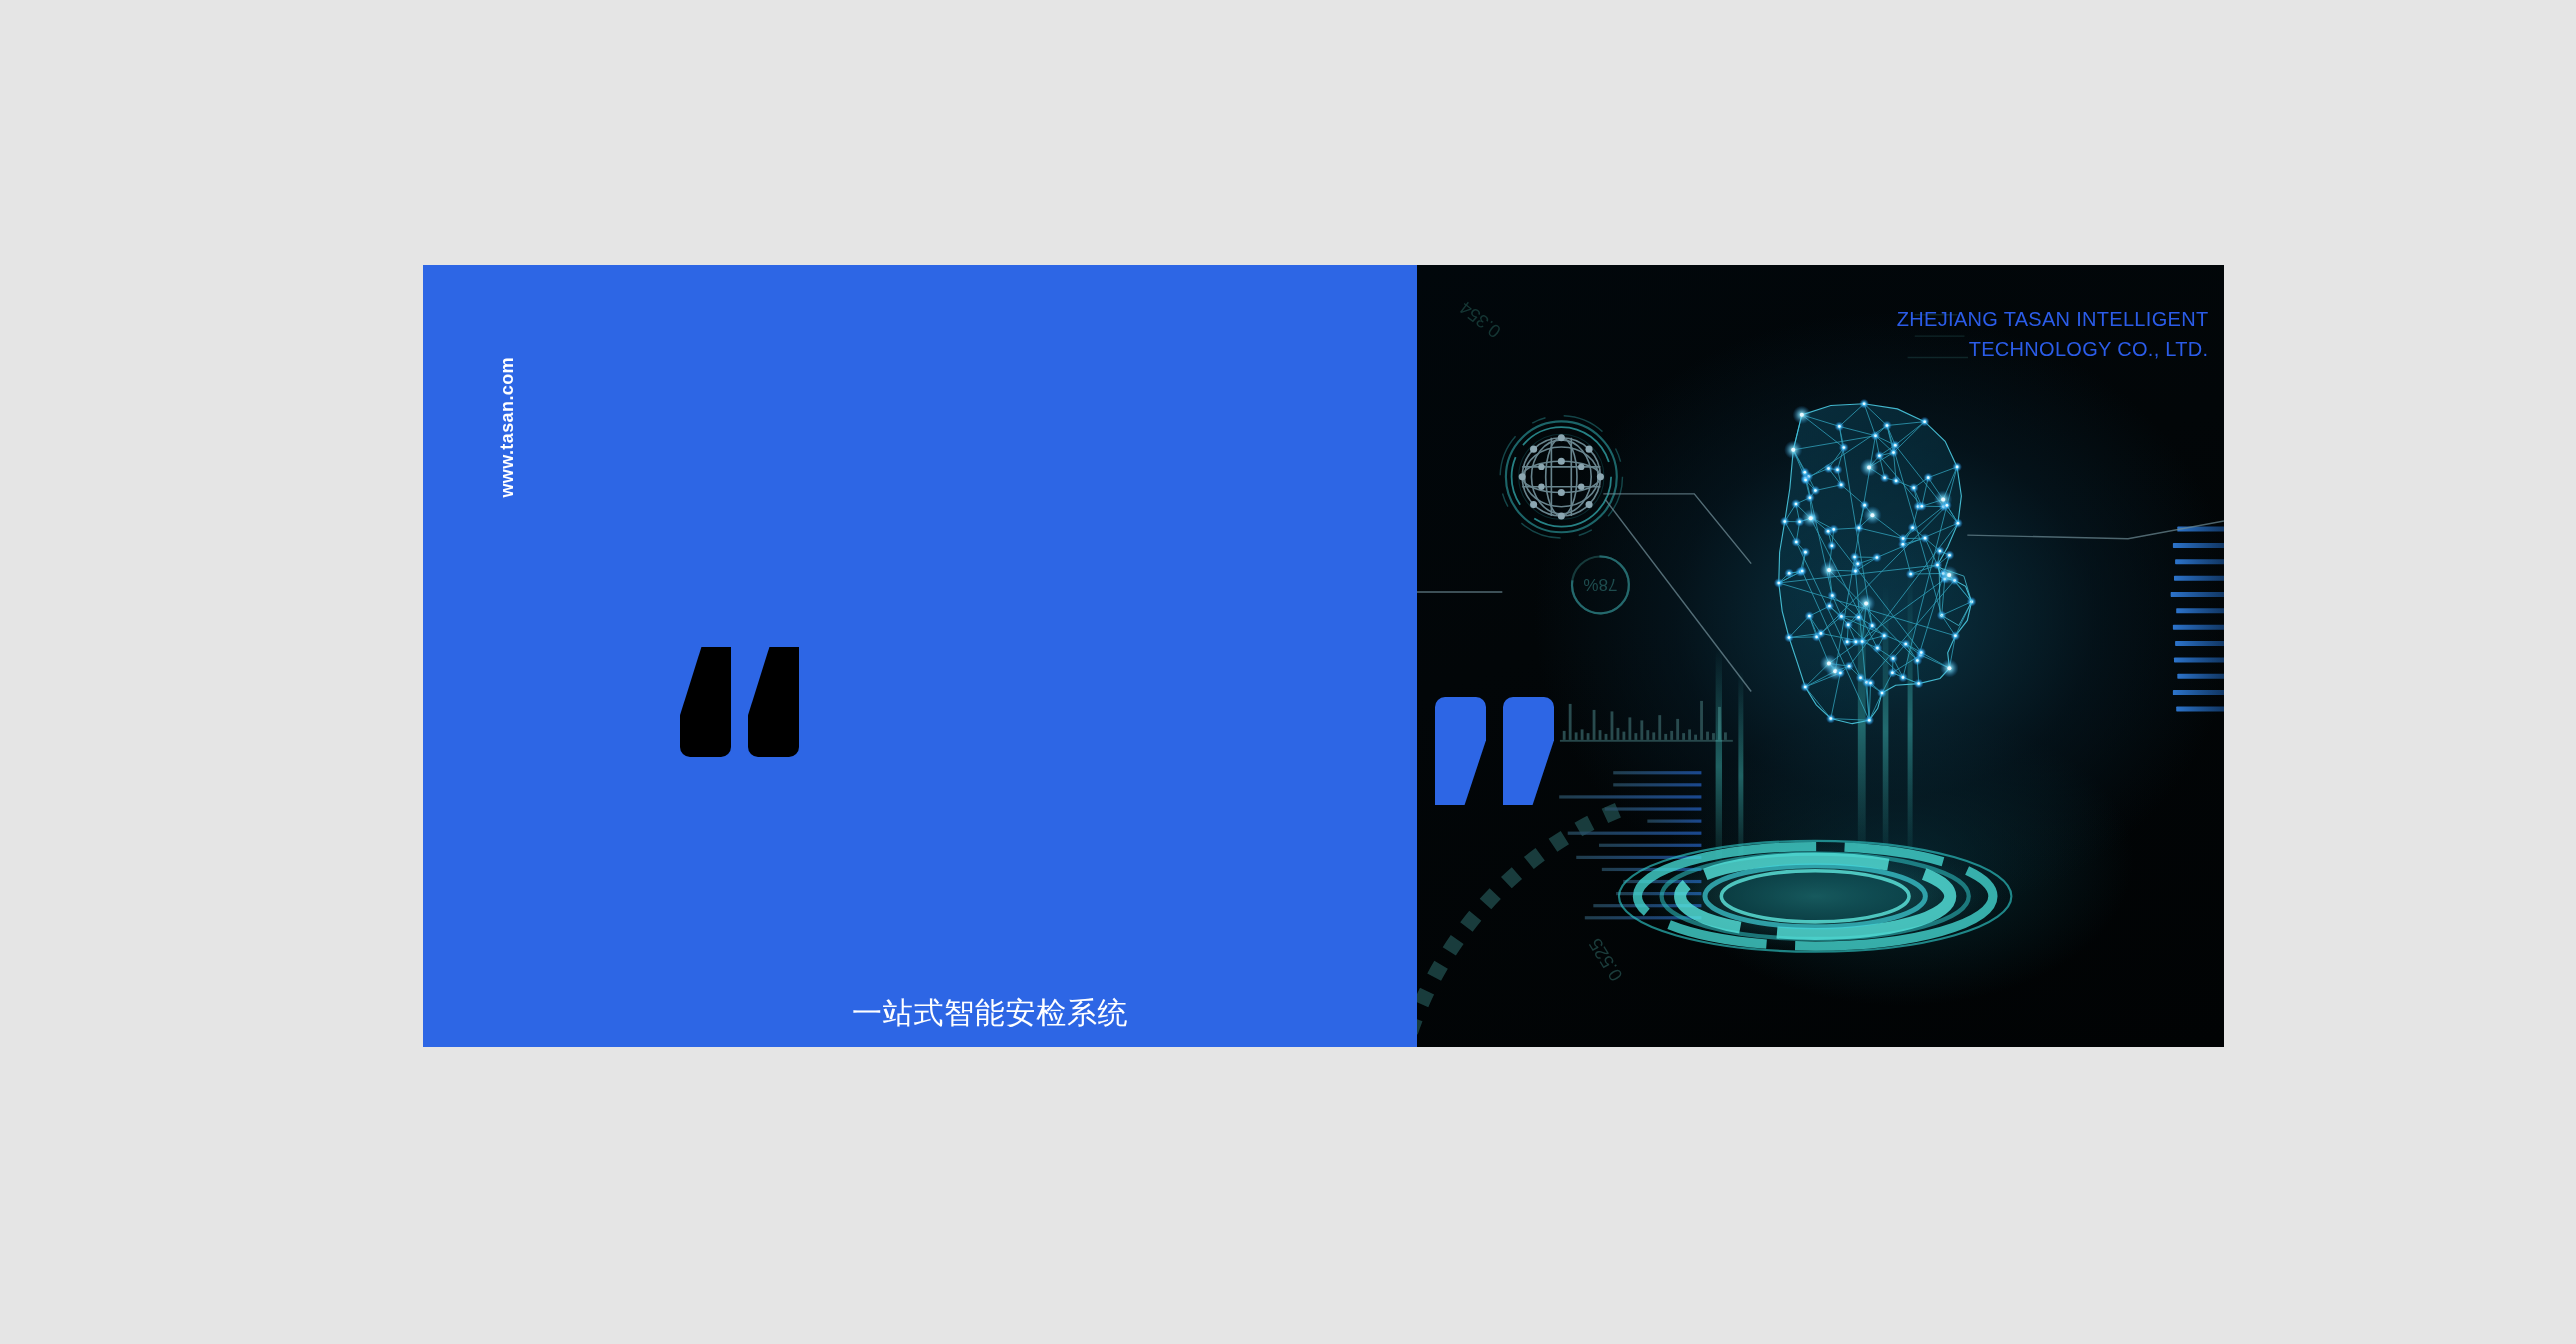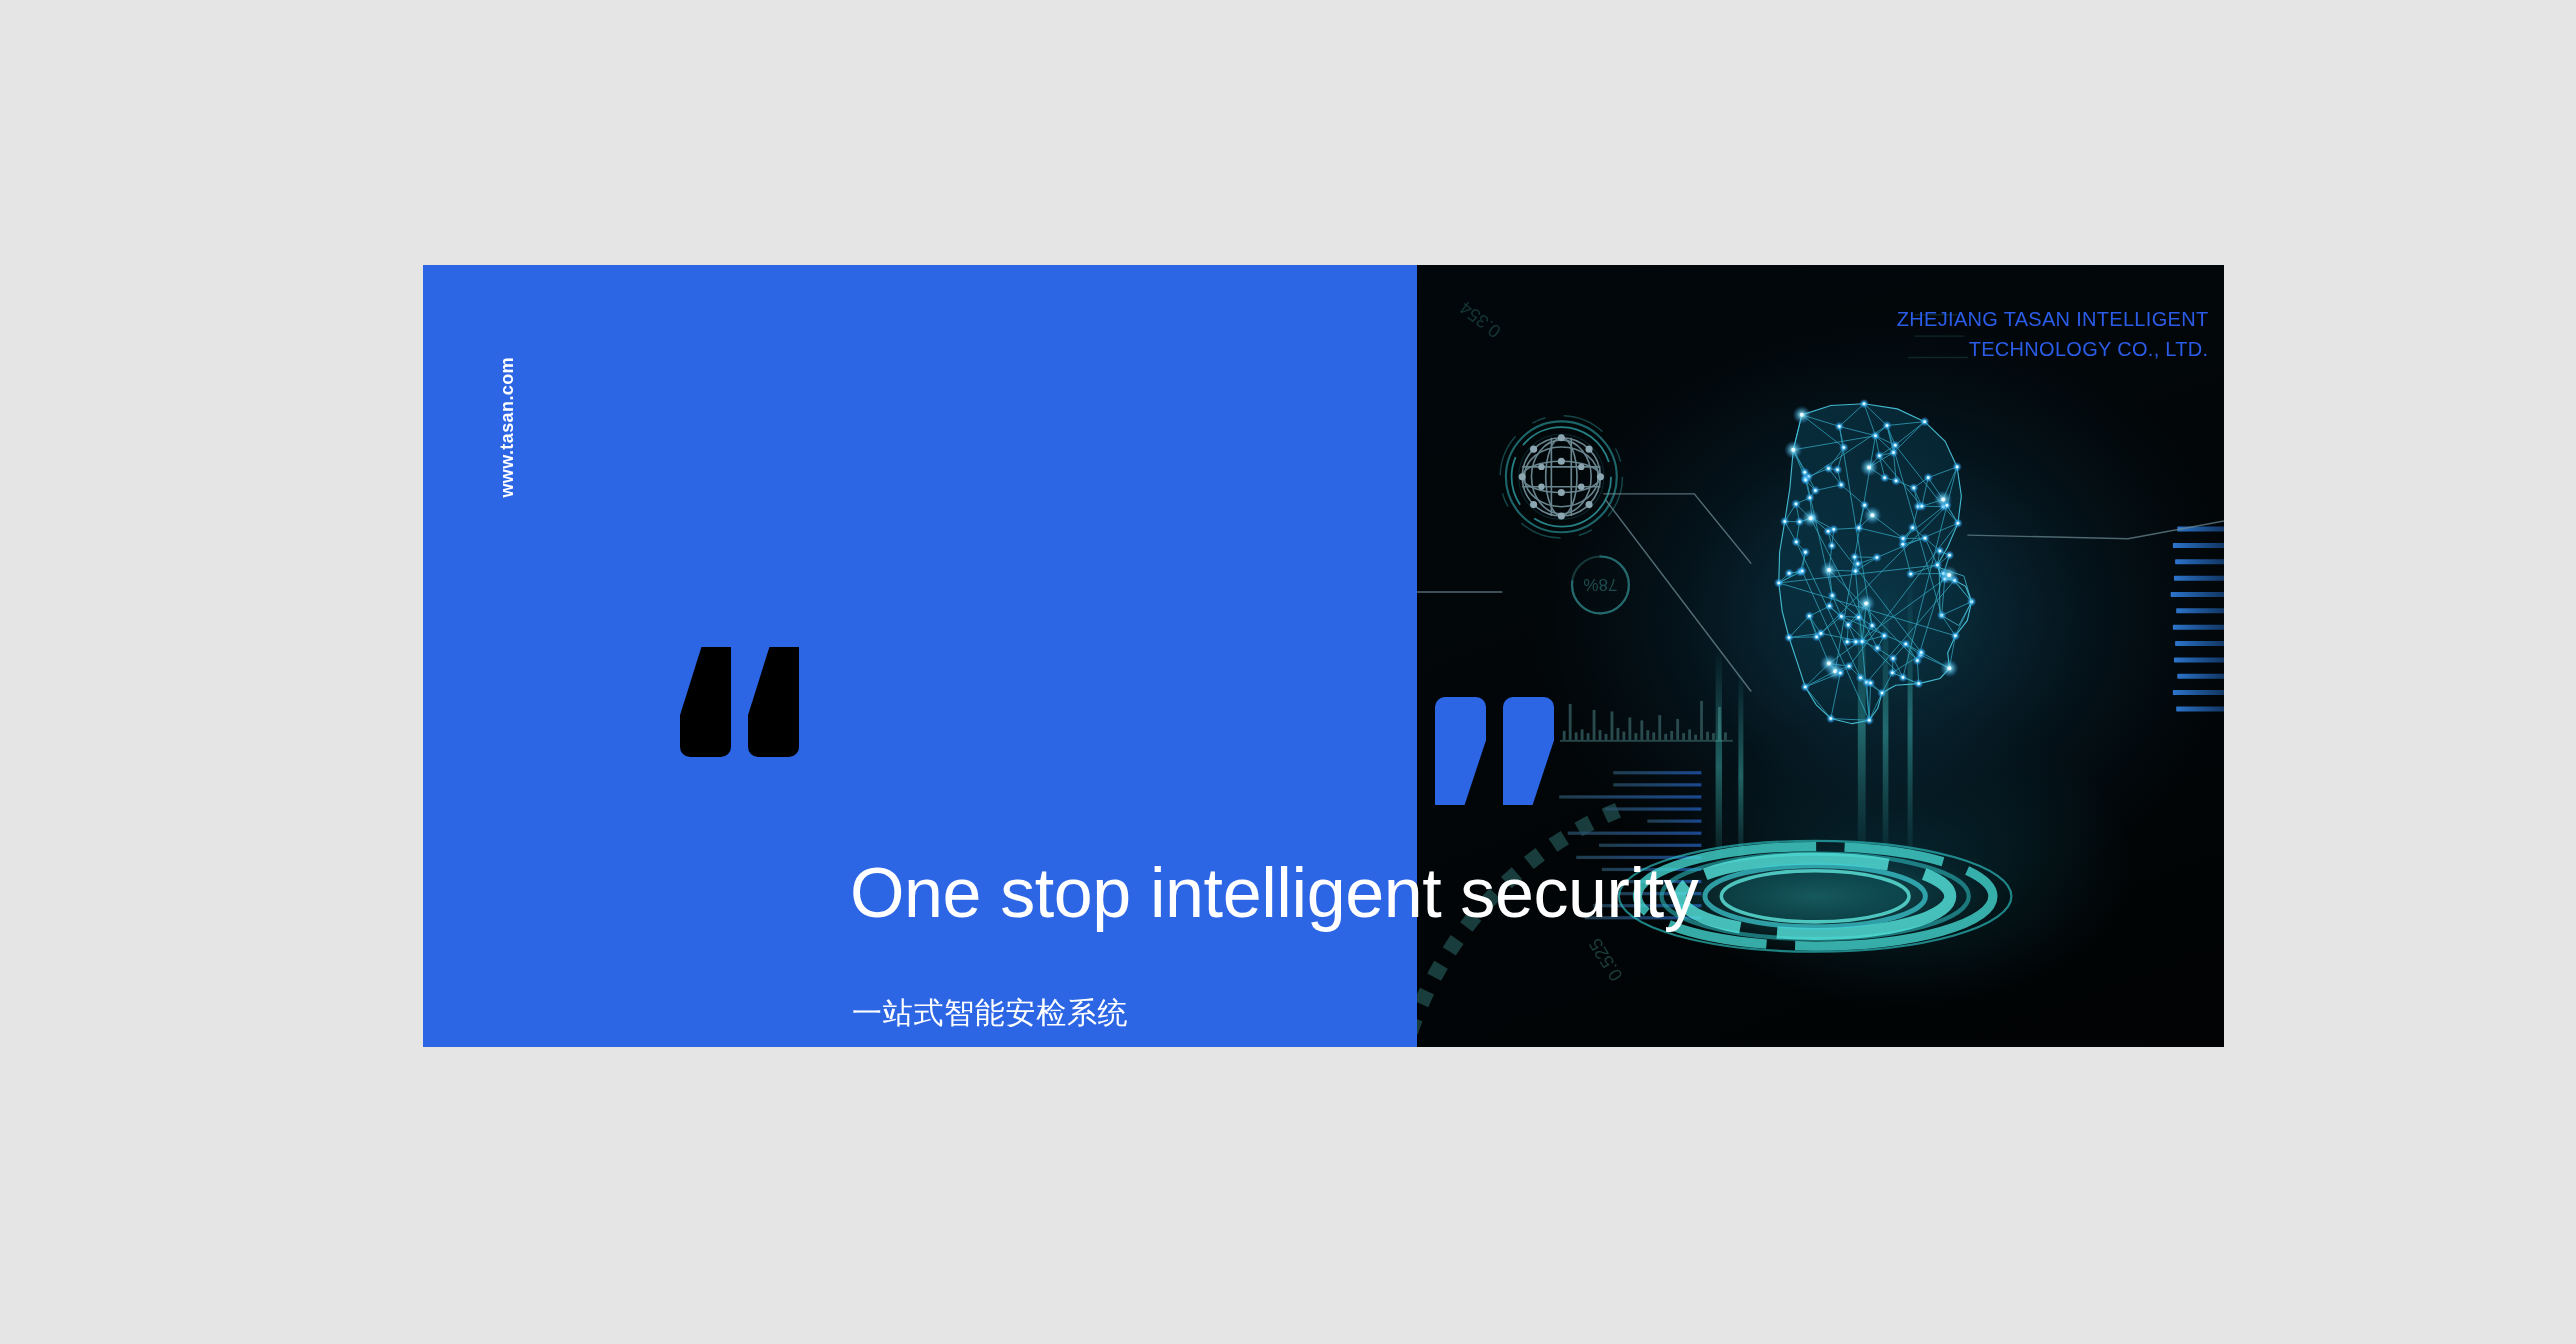--- a/index.html
+++ b/index.html
@@ -797,19 +797,15 @@
     <div id="quote-close">
       <div class="qm">
           <span></span>
         </div>
       <div class="qm">
           <span></span>
         </div>
     </div>
   </div>
 
-  <div id="headline">
-    <span class="ln">One stop intelligent security</span>
-    
-  </div>
 
 </div>
 
 
 </body></html>

